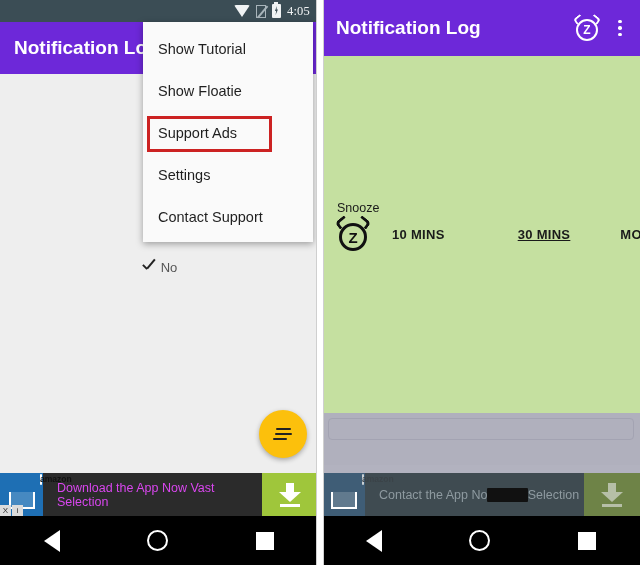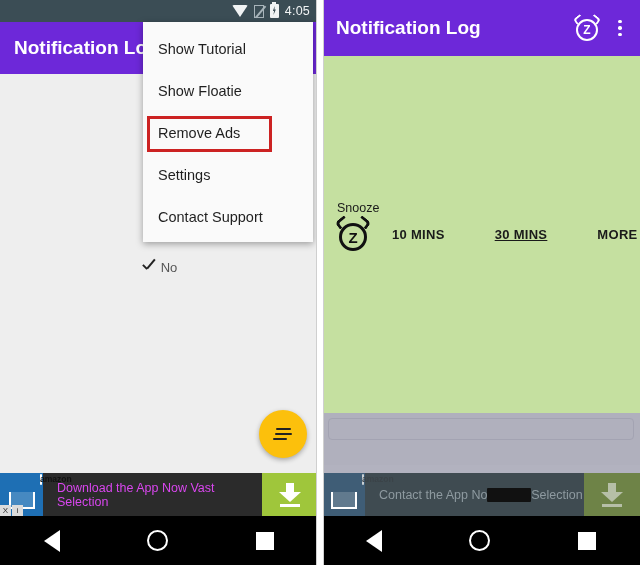--- a/index.html
+++ b/index.html
@@ -100,20 +100,21 @@
     position: absolute;
     top: 2px; left: 3px;
     width: 3px; height: 9px;
     background: #3b4d55;
     clip-path: polygon(60% 0, 0 55%, 40% 55%, 20% 100%, 100% 40%, 55% 40%);
   }
   .status-time {
     color: #f0f3f4;
     font-size: 12.5px;
     letter-spacing: 0.2px;
+    font-family: Liberation Serif, serif;
   }
 
   
   .toolbar {
     position: absolute;
     left: 0; right: 0;
     height: 52px;
     background: #6d28d9;
     display: flex;
     align-items: center;
@@ -314,21 +315,21 @@
   .snooze-icon-dark .bell-l { left: 0;  border-left: 3px solid #111111;  transform: rotate(-38deg); border-top-left-radius: 5px; }
   .snooze-icon-dark .bell-r { right: 0; border-right: 3px solid #111111; transform: rotate(38deg);  border-top-right-radius: 5px; }
 
   .snooze-action {
     font-size: 13px;
     font-weight: bold;
     color: #1a1a1a;
     letter-spacing: 0.3px;
     white-space: nowrap;
   }
-  .snooze-action.a1 { margin-right: 50px; text-align: center; }
+  .snooze-action.a1 { margin-right: 73px; text-align: center; }
   .snooze-action.a2 { margin-right: 50px; text-decoration: underline; }
 
   .dim-area {
     position: absolute;
     top: 357px; left: 0; right: 0;
     height: 52px;
     background: #b0b0bd;
   }
   .dim-card {
     position: absolute;
@@ -577,21 +578,21 @@
     </div>
 
     <div class="dropdown">
       <div class="menu-item">
         <span>Show Tutorial</span>
       </div>
       <div class="menu-item highlighted">
         <span>Show Floatie</span>
       </div>
       <div class="menu-item">
-        <span>Remove Ads</span>
+        <span>Support Ads</span>
       </div>
       <div class="menu-item">
         <span>Settings</span>
       </div>
       <div class="menu-item">
         <span>Contact Support</span>
       </div>
     </div>
 
     <div class="highlight-box"></div>
@@ -640,21 +641,21 @@
       <div class="dim-area-2"></div>
     </div>
 
     <div class="ad-banner">
       <div class="ad-logo">
         <div class="ad-logo-word">amazon</div>
         <div class="ad-cart"></div>
       </div>
       <div class="ad-text">
         <span>Contact the App No</span>
-          <span class="redaction">w Show</span>
+          <span class="redaction">w Apps</span>
           <span> Selection</span>
       </div>
       <div class="ad-cta">
         <span class="download-icon">
           <i class="stem"></i>
             <i class="head"></i>
             <i class="base"></i>
         </span>
       </div>
     </div>

